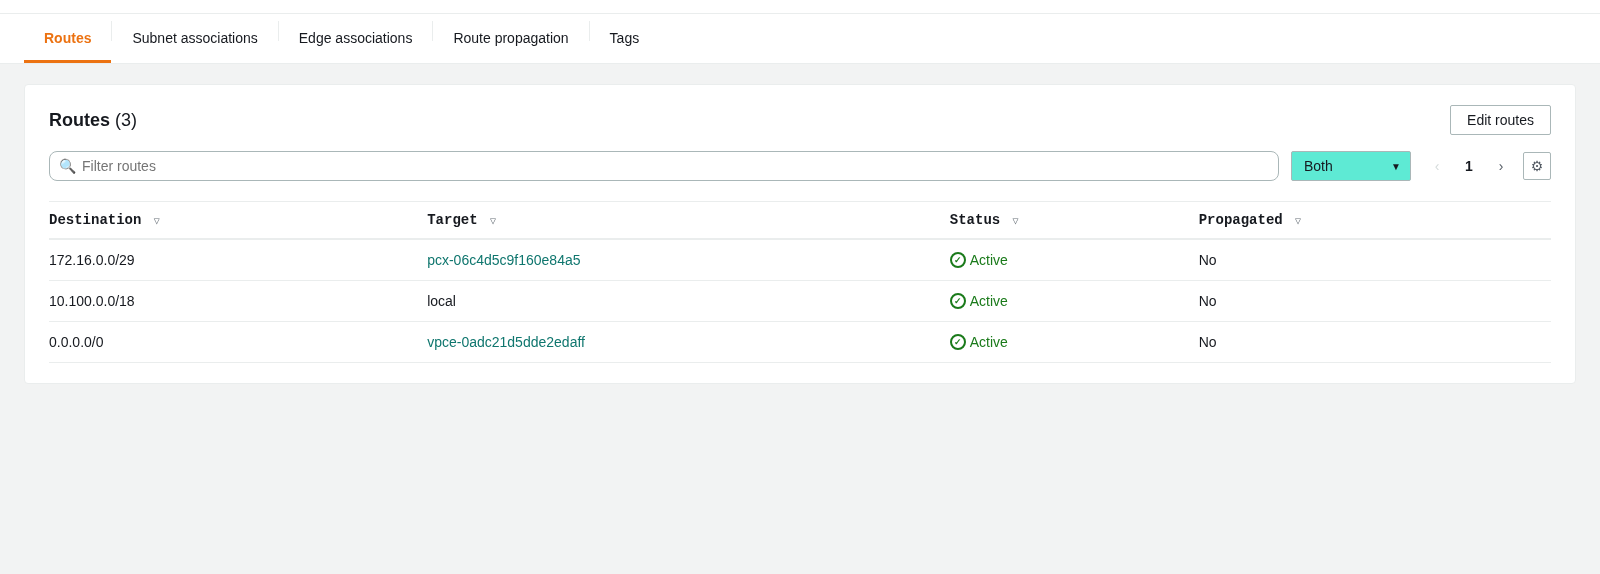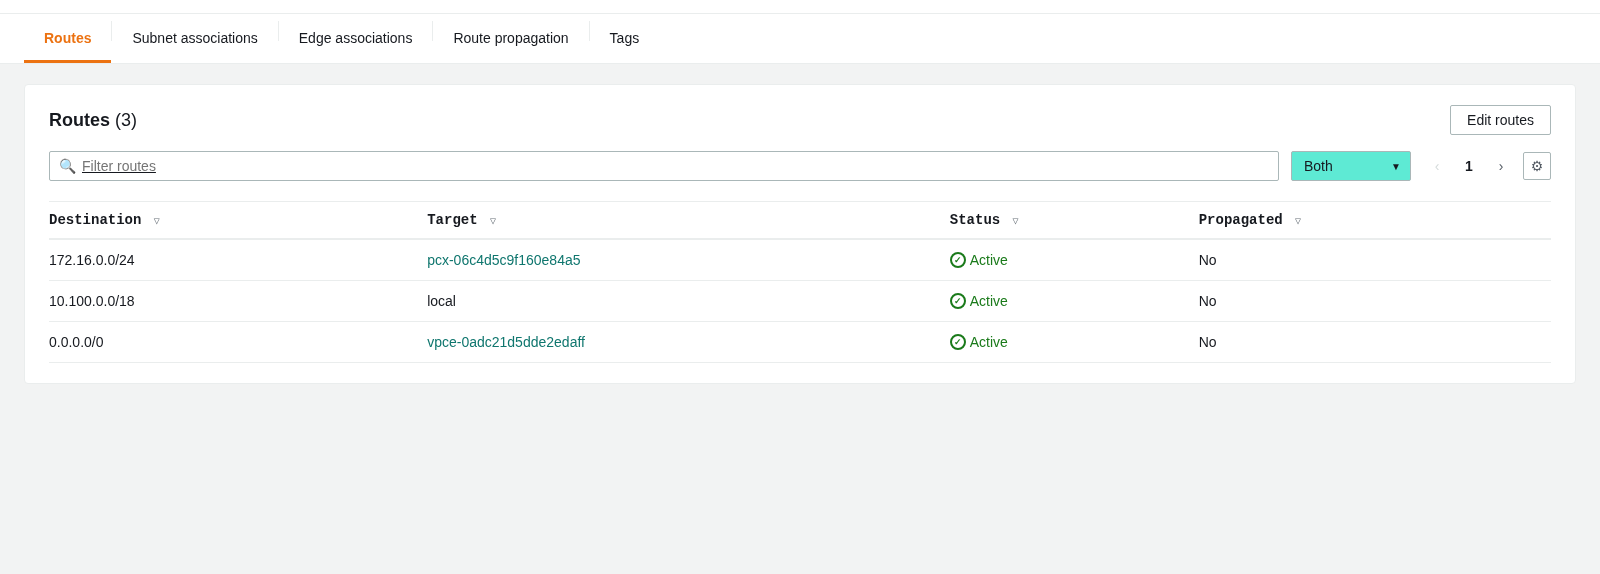--- a/index.html
+++ b/index.html
@@ -119,25 +119,24 @@
       left: 10px;
       color: #687078;
       font-size: 14px;
       pointer-events: none;
     }
 
     .search-input {
       width: 100%;
       padding: 6px 10px 6px 32px;
       border: 1px solid #aab7b8;
-      border-radius: 2px;
+      border-radius: 8px;
       font-size: 14px;
       color: #16191f;
       outline: none;
-      text-decoration: underline;
     }
 
     .dropdown-select {
       padding: 6px 32px 6px 12px;
       border: 1px solid #aab7b8;
       border-radius: 2px;
       font-size: 14px;
       color: #16191f;
       background: #5eead4;
       appearance: none;
@@ -342,21 +341,21 @@
               <span class="sort-icon">▽</span>
             </th>
             <th>
               <span>Propagated</span>
               <span class="sort-icon">▽</span>
             </th>
           </tr>
         </thead>
         <tbody id="table-body">
         <tr>
-              <td>172.16.0.0/24</td>
+              <td>172.16.0.0/29</td>
               <td><a class="link-text" href="#">pcx-06c4d5c9f160e84a5</a></td>
               <td>
                 <div class="status-active">
                   <span class="status-icon">
                     <span class="status-check">✓</span>
                   </span>
                   <span>Active</span>
                 </div>
               </td>
               <td>No</td>

